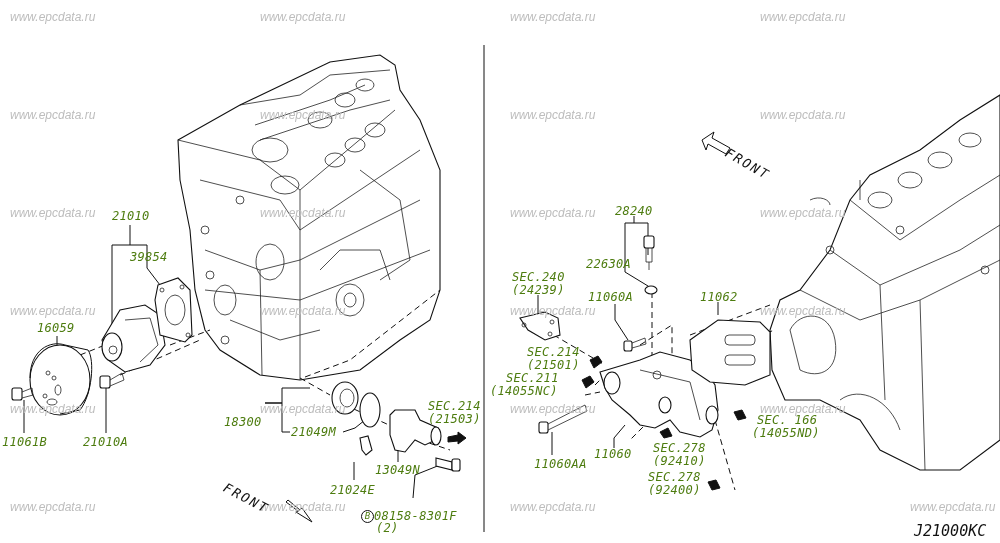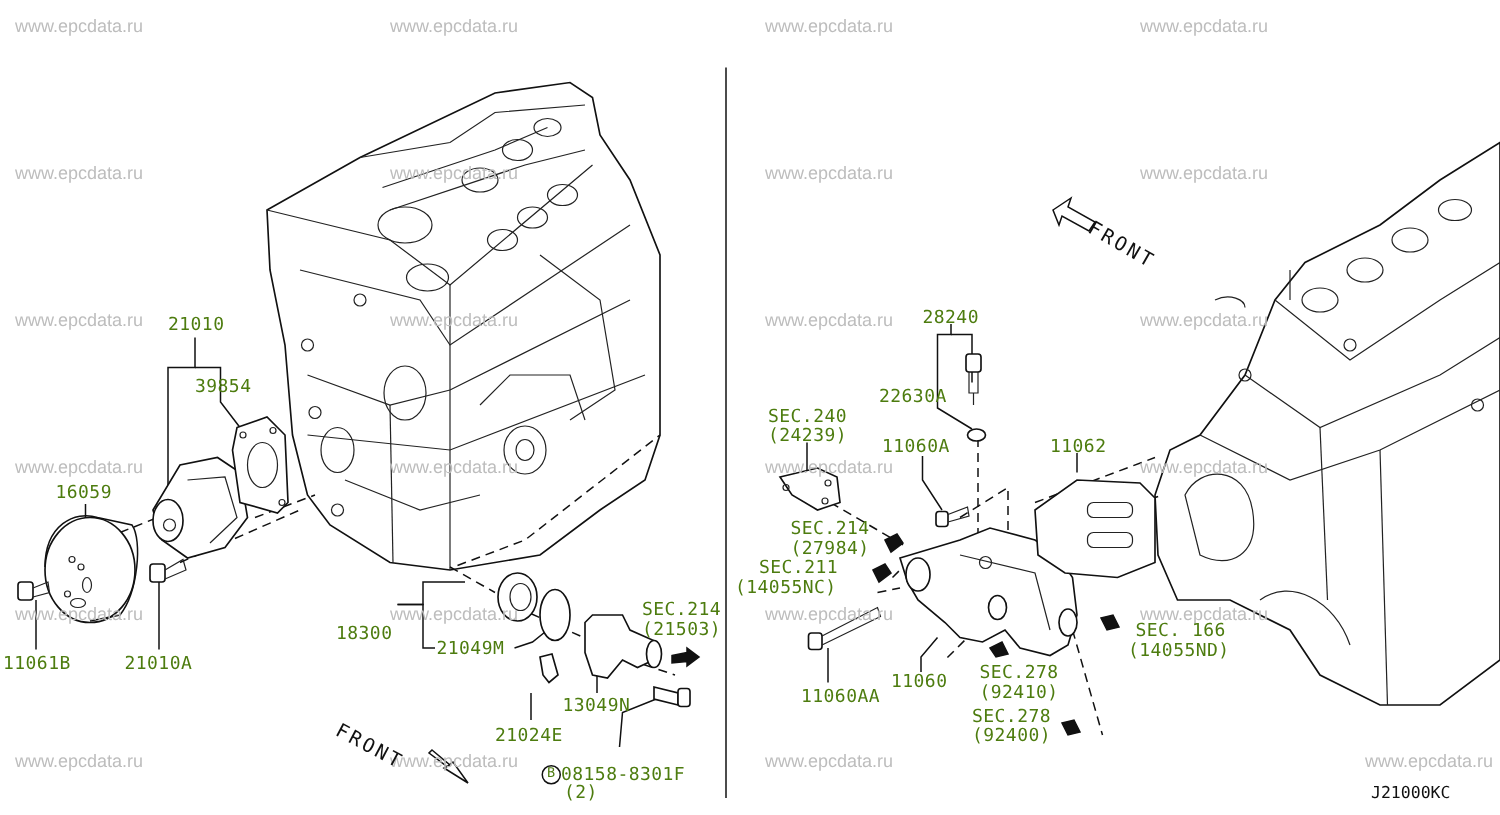--- a/index.html
+++ b/index.html
@@ -1,22 +1,22 @@
 <!DOCTYPE html>
 <html><head>
 <meta charset="utf-8">
 <style>
   html,body{margin:0;padding:0;background:#fff;}
   body{width:1000px;height:543px;position:relative;overflow:hidden;font-family:"DejaVu Sans Mono","Liberation Mono",monospace;}
-  #diagram{position:absolute;left:0;top:0;width:1000px;height:390px;}
+  #diagram{position:absolute;left:0;top:0;width:1000px;height:390px;font-style:italic;}
   .wm{position:absolute;font-family:"Liberation Sans",sans-serif;font-size:12px;color:#bdbdbd;white-space:nowrap;}
   .lbl{position:absolute;font-family:"DejaVu Sans Mono","Liberation Mono",monospace;font-size:12px;color:#4d7c0f;white-space:nowrap;line-height:13px;letter-spacing:0.3px;cursor:pointer;}
   .lbl.static{cursor:default;}
   .front{position:absolute;font-family:"DejaVu Sans Mono",monospace;font-size:13px;color:#111;letter-spacing:2px;white-space:nowrap;}
-  .code{position:absolute;font-family:"DejaVu Sans Mono",monospace;font-size:11px;color:#111;}
+  .code{position:absolute;font-family:"DejaVu Sans Mono",monospace;font-size:15px;color:#111;}
   svg .ln{stroke:#111;stroke-width:1;fill:none;}
   svg .dash{stroke:#111;stroke-width:1;fill:none;stroke-dasharray:6 4;}
   svg .part{stroke:#111;stroke-width:1.1;fill:#fff;}
   svg .thin{stroke:#222;stroke-width:0.8;fill:none;}
   svg .blk{fill:#111;stroke:#111;}
 </style>
 </head>
 <body>
 
 <div id="diagram">
@@ -271,21 +271,21 @@
   <span class="lbl" style="left:700px;top:291px">11062</span>
   <span class="lbl" style="left:534px;top:458px">11060AA</span>
   <span class="lbl" style="left:594px;top:448px">11060</span>
 
   <span class="lbl" style="left:512px;top:271px">
     <span>SEC.240</span><br>
     <span>(24239)</span>
   </span>
   <span class="lbl" style="left:527px;top:346px">
     <span>SEC.214</span><br>
-    <span>(27984)</span>
+    <span>(21501)</span>
   </span>
   <span class="lbl" style="left:490px;top:372px">
     <span style="padding-left:16px">SEC.211</span><br>
     <span>(14055NC)</span>
   </span>
   <span class="lbl" style="left:752px;top:414px">
     <span style="padding-left:5px">SEC. 166</span><br>
     <span>(14055ND)</span>
   </span>
   <span class="lbl" style="left:653px;top:442px">

